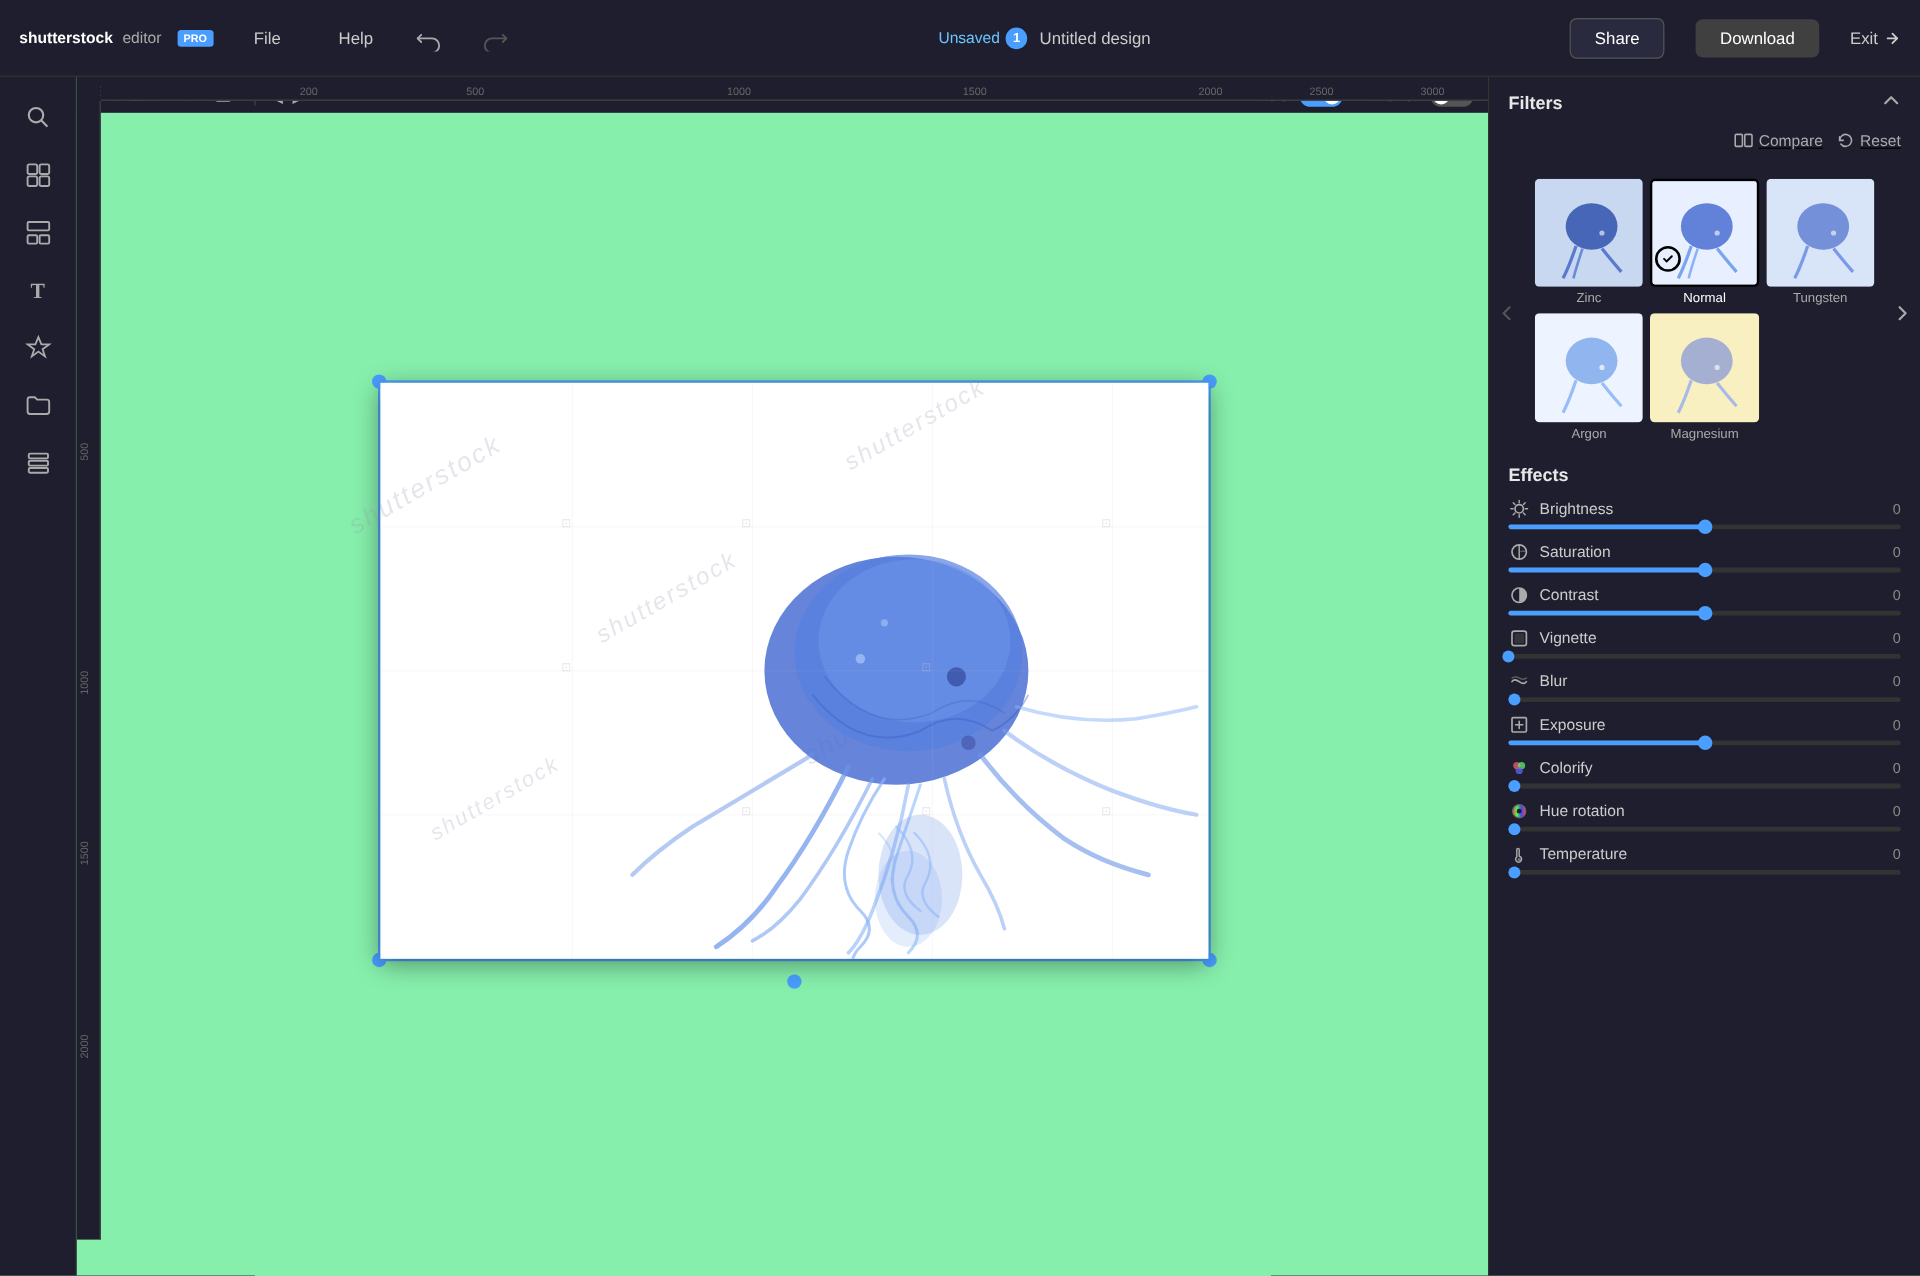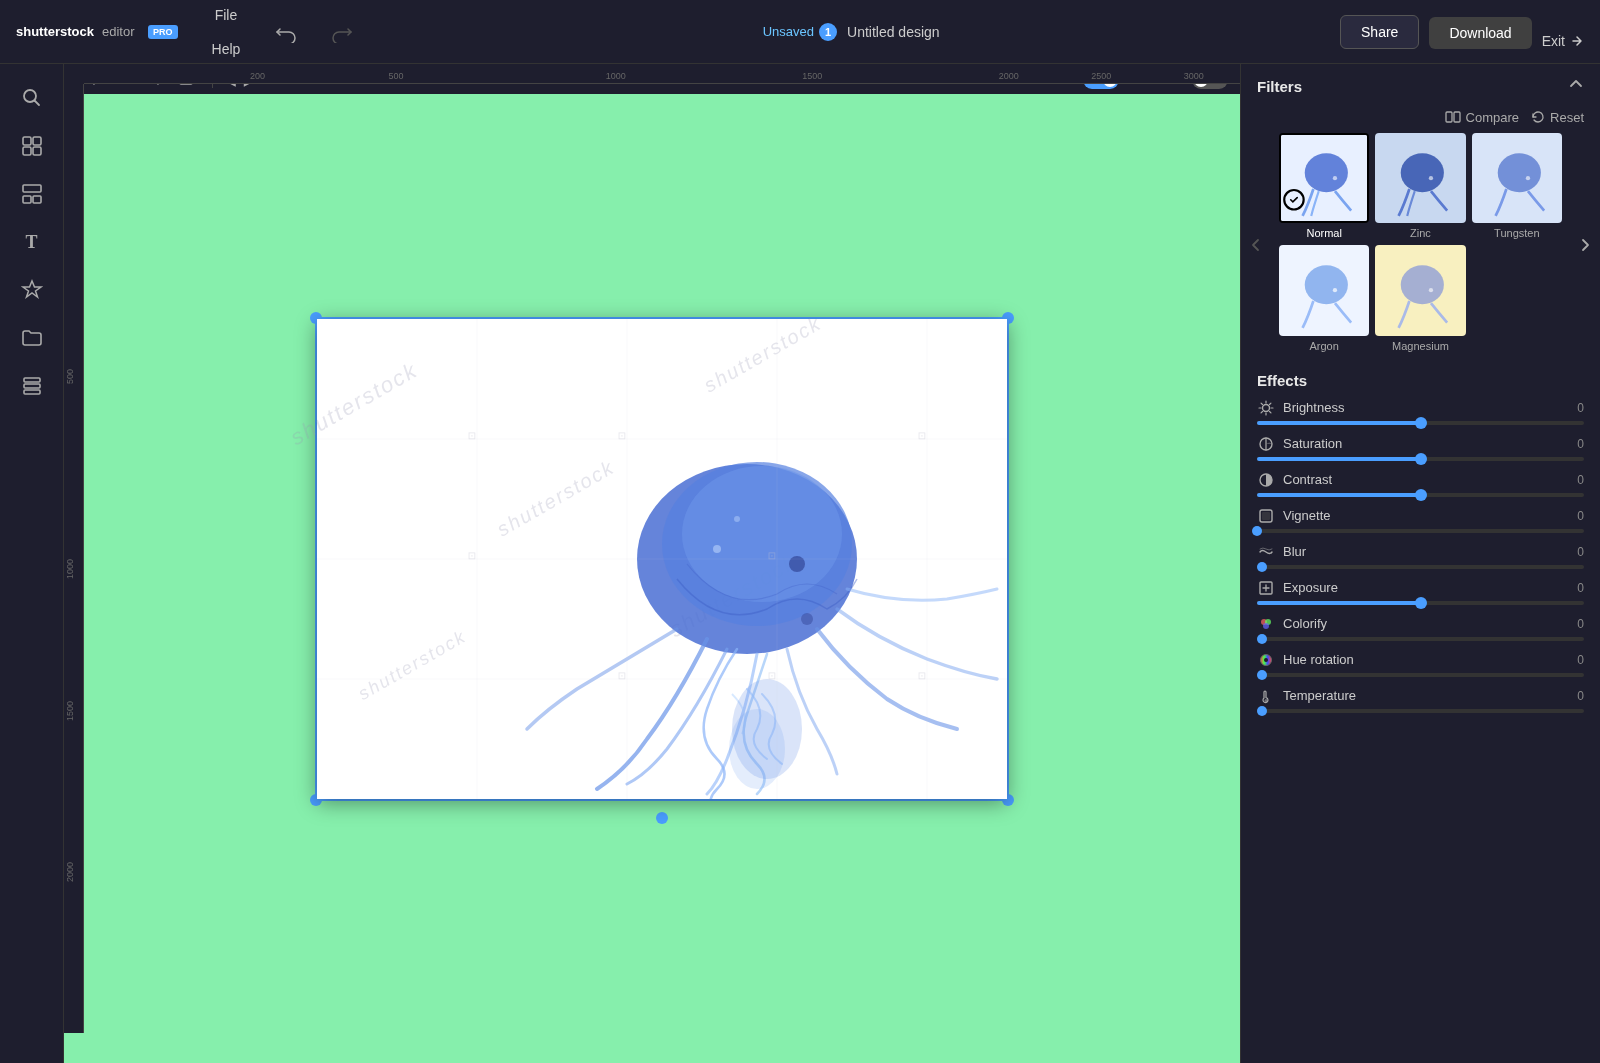--- a/index.html
+++ b/index.html
@@ -15,21 +15,21 @@
       gap: 12px;
       border-bottom: 1px solid #333;
       flex-shrink: 0;
       z-index: 100;
     }
     .logo {
       display: flex; align-items: center; gap: 6px;
       color: white; font-size: 13px; font-weight: 600;
       margin-right: 8px;
     }
-    .topbar-nav { display: flex; gap: 6px; flex-direction: column; }
+    .topbar-nav { display: flex; gap: 20px; }
     .topbar-nav button {
       background: none; border: none; color: #ccc; font-size: 14px;
       padding: 6px 14px; cursor: pointer; border-radius: 4px;
     }
     .topbar-icon-btn {
       background: none; border: none; color: #aaa; font-size: 18px;
       padding: 6px 10px; cursor: pointer; display: flex; align-items: center;
     }
     .topbar-center {
       flex: 1; display: flex; align-items: center; justify-content: center; gap: 10px;
@@ -37,21 +37,21 @@
     .unsaved-badge {
       display: flex; align-items: center; gap: 5px;
       color: #6bc5ff; font-size: 13px;
     }
     .unsaved-dot {
       width: 18px; height: 18px; border-radius: 50%; background: #4a9eff;
       display: flex; align-items: center; justify-content: center;
       font-size: 11px; color: white; font-weight: bold;
     }
     .design-title { color: #ccc; font-size: 14px; }
-    .topbar-right { display: flex; align-items: flex-end; gap: 10px; }
+    .topbar-right { display: flex; align-items: center; gap: 26px; }
     .share-btn {
       background: #2a2a3e; color: white; border: 1px solid #555;
       padding: 8px 20px; border-radius: 6px; font-size: 14px; cursor: pointer;
     }
     .download-btn {
       background: #404040; color: white; border: none;
       padding: 8px 20px; border-radius: 6px; font-size: 14px; cursor: pointer;
       font-weight: 500;
     }
     .exit-btn {
@@ -175,21 +175,21 @@
     }
     .panel-header {
       display: flex; align-items: center; justify-content: space-between;
       padding: 12px 16px 8px 16px;
     }
     .panel-title { color: #e8e8e8; font-size: 15px; font-weight: 600; }
     .panel-collapse { background: none; border: none; color: #aaa; font-size: 18px; cursor: pointer; }
 
     .filters-toolbar {
       display: flex; align-items: center; justify-content: flex-end;
-      padding: 4px 16px 8px 16px; gap: 12px;
+      padding: 4px 16px 24px 16px; gap: 12px; text-decoration: underline;
     }
     .toolbar-action {
       display: flex; align-items: center; gap: 5px;
       color: #aaa; font-size: 13px; cursor: pointer; background: none; border: none;
     }
 
     .filters-grid {
       display: grid; grid-template-columns: repeat(3, 1fr);
       gap: 6px; padding: 0 12px 8px 12px;
     }
@@ -513,48 +513,48 @@
 
     <div style="display:flex;align-items:center;padding:0 4px 4px 4px;">
       <button class="filters-nav">
         <svg width="14" height="14" viewBox="0 0 14 14">
           <path d="M9 2L4 7l5 5" stroke="#555" stroke-width="1.8" fill="none" stroke-linecap="round" stroke-linejoin="round"></path>
         </svg>
       </button>
       <div class="filters-grid" style="flex:1;">
 
         <div class="filter-item">
+          <div class="filter-thumb" style="background:#c8d8f0;">
+            <svg viewBox="0 0 80 80" xmlns="http://www.w3.org/2000/svg">
+              <rect width="80" height="80" fill="#c8d8f0"></rect>
+              <ellipse cx="42" cy="35" rx="20" ry="18" fill="#3a5ab0" opacity="0.9"></ellipse>
+              <path d="M30 50 Q25 65 20 75" stroke="#5a7ad0" stroke-width="2.5" fill="none"></path>
+              <path d="M35 52 Q30 67 28 75" stroke="#6a8ad8" stroke-width="2" fill="none"></path>
+              <path d="M50 52 Q58 62 65 70" stroke="#5a7ad0" stroke-width="2.5" fill="none"></path>
+              <circle cx="50" cy="40" r="2" fill="#fff" opacity="0.6"></circle>
+            </svg>
+          </div>
+          <span class="filter-label">Zinc</span>
+        </div>
+
+        <div class="filter-item">
           <div class="filter-thumb selected" style="border-color:#000;background:#e8f0ff;">
             <svg viewBox="0 0 80 80" xmlns="http://www.w3.org/2000/svg">
               <rect width="80" height="80" fill="#e8f0ff"></rect>
               <ellipse cx="42" cy="35" rx="20" ry="18" fill="#4a6fd4" opacity="0.85"></ellipse>
               <path d="M30 50 Q25 65 20 75" stroke="#7aa4f0" stroke-width="2.5" fill="none"></path>
               <path d="M35 52 Q30 67 28 75" stroke="#8ab4f8" stroke-width="2" fill="none"></path>
               <path d="M50 52 Q58 62 65 70" stroke="#7aa4f0" stroke-width="2.5" fill="none"></path>
               <circle cx="50" cy="40" r="2" fill="#fff" opacity="0.6"></circle>
 
               <circle cx="12" cy="60" r="9" fill="none" stroke="#000" stroke-width="2"></circle>
               <path d="M9 60l2 2 4-4" stroke="#000" stroke-width="1.5" fill="none" stroke-linecap="round"></path>
             </svg>
           </div>
           <span class="filter-label selected">Normal</span>
-        </div>
-
-        <div class="filter-item">
-          <div class="filter-thumb" style="background:#c8d8f0;">
-            <svg viewBox="0 0 80 80" xmlns="http://www.w3.org/2000/svg">
-              <rect width="80" height="80" fill="#c8d8f0"></rect>
-              <ellipse cx="42" cy="35" rx="20" ry="18" fill="#3a5ab0" opacity="0.9"></ellipse>
-              <path d="M30 50 Q25 65 20 75" stroke="#5a7ad0" stroke-width="2.5" fill="none"></path>
-              <path d="M35 52 Q30 67 28 75" stroke="#6a8ad8" stroke-width="2" fill="none"></path>
-              <path d="M50 52 Q58 62 65 70" stroke="#5a7ad0" stroke-width="2.5" fill="none"></path>
-              <circle cx="50" cy="40" r="2" fill="#fff" opacity="0.6"></circle>
-            </svg>
-          </div>
-          <span class="filter-label">Zinc</span>
         </div>
 
 
         <div class="filter-item">
           <div class="filter-thumb" style="background:#d8e4f8;">
             <svg viewBox="0 0 80 80" xmlns="http://www.w3.org/2000/svg">
               <rect width="80" height="80" fill="#d8e4f8"></rect>
               <ellipse cx="42" cy="35" rx="20" ry="18" fill="#5a7ad0" opacity="0.8"></ellipse>
               <path d="M30 50 Q25 65 20 75" stroke="#7a9ae8" stroke-width="2.5" fill="none"></path>
               <path d="M50 52 Q58 62 65 70" stroke="#7a9ae8" stroke-width="2.5" fill="none"></path>

